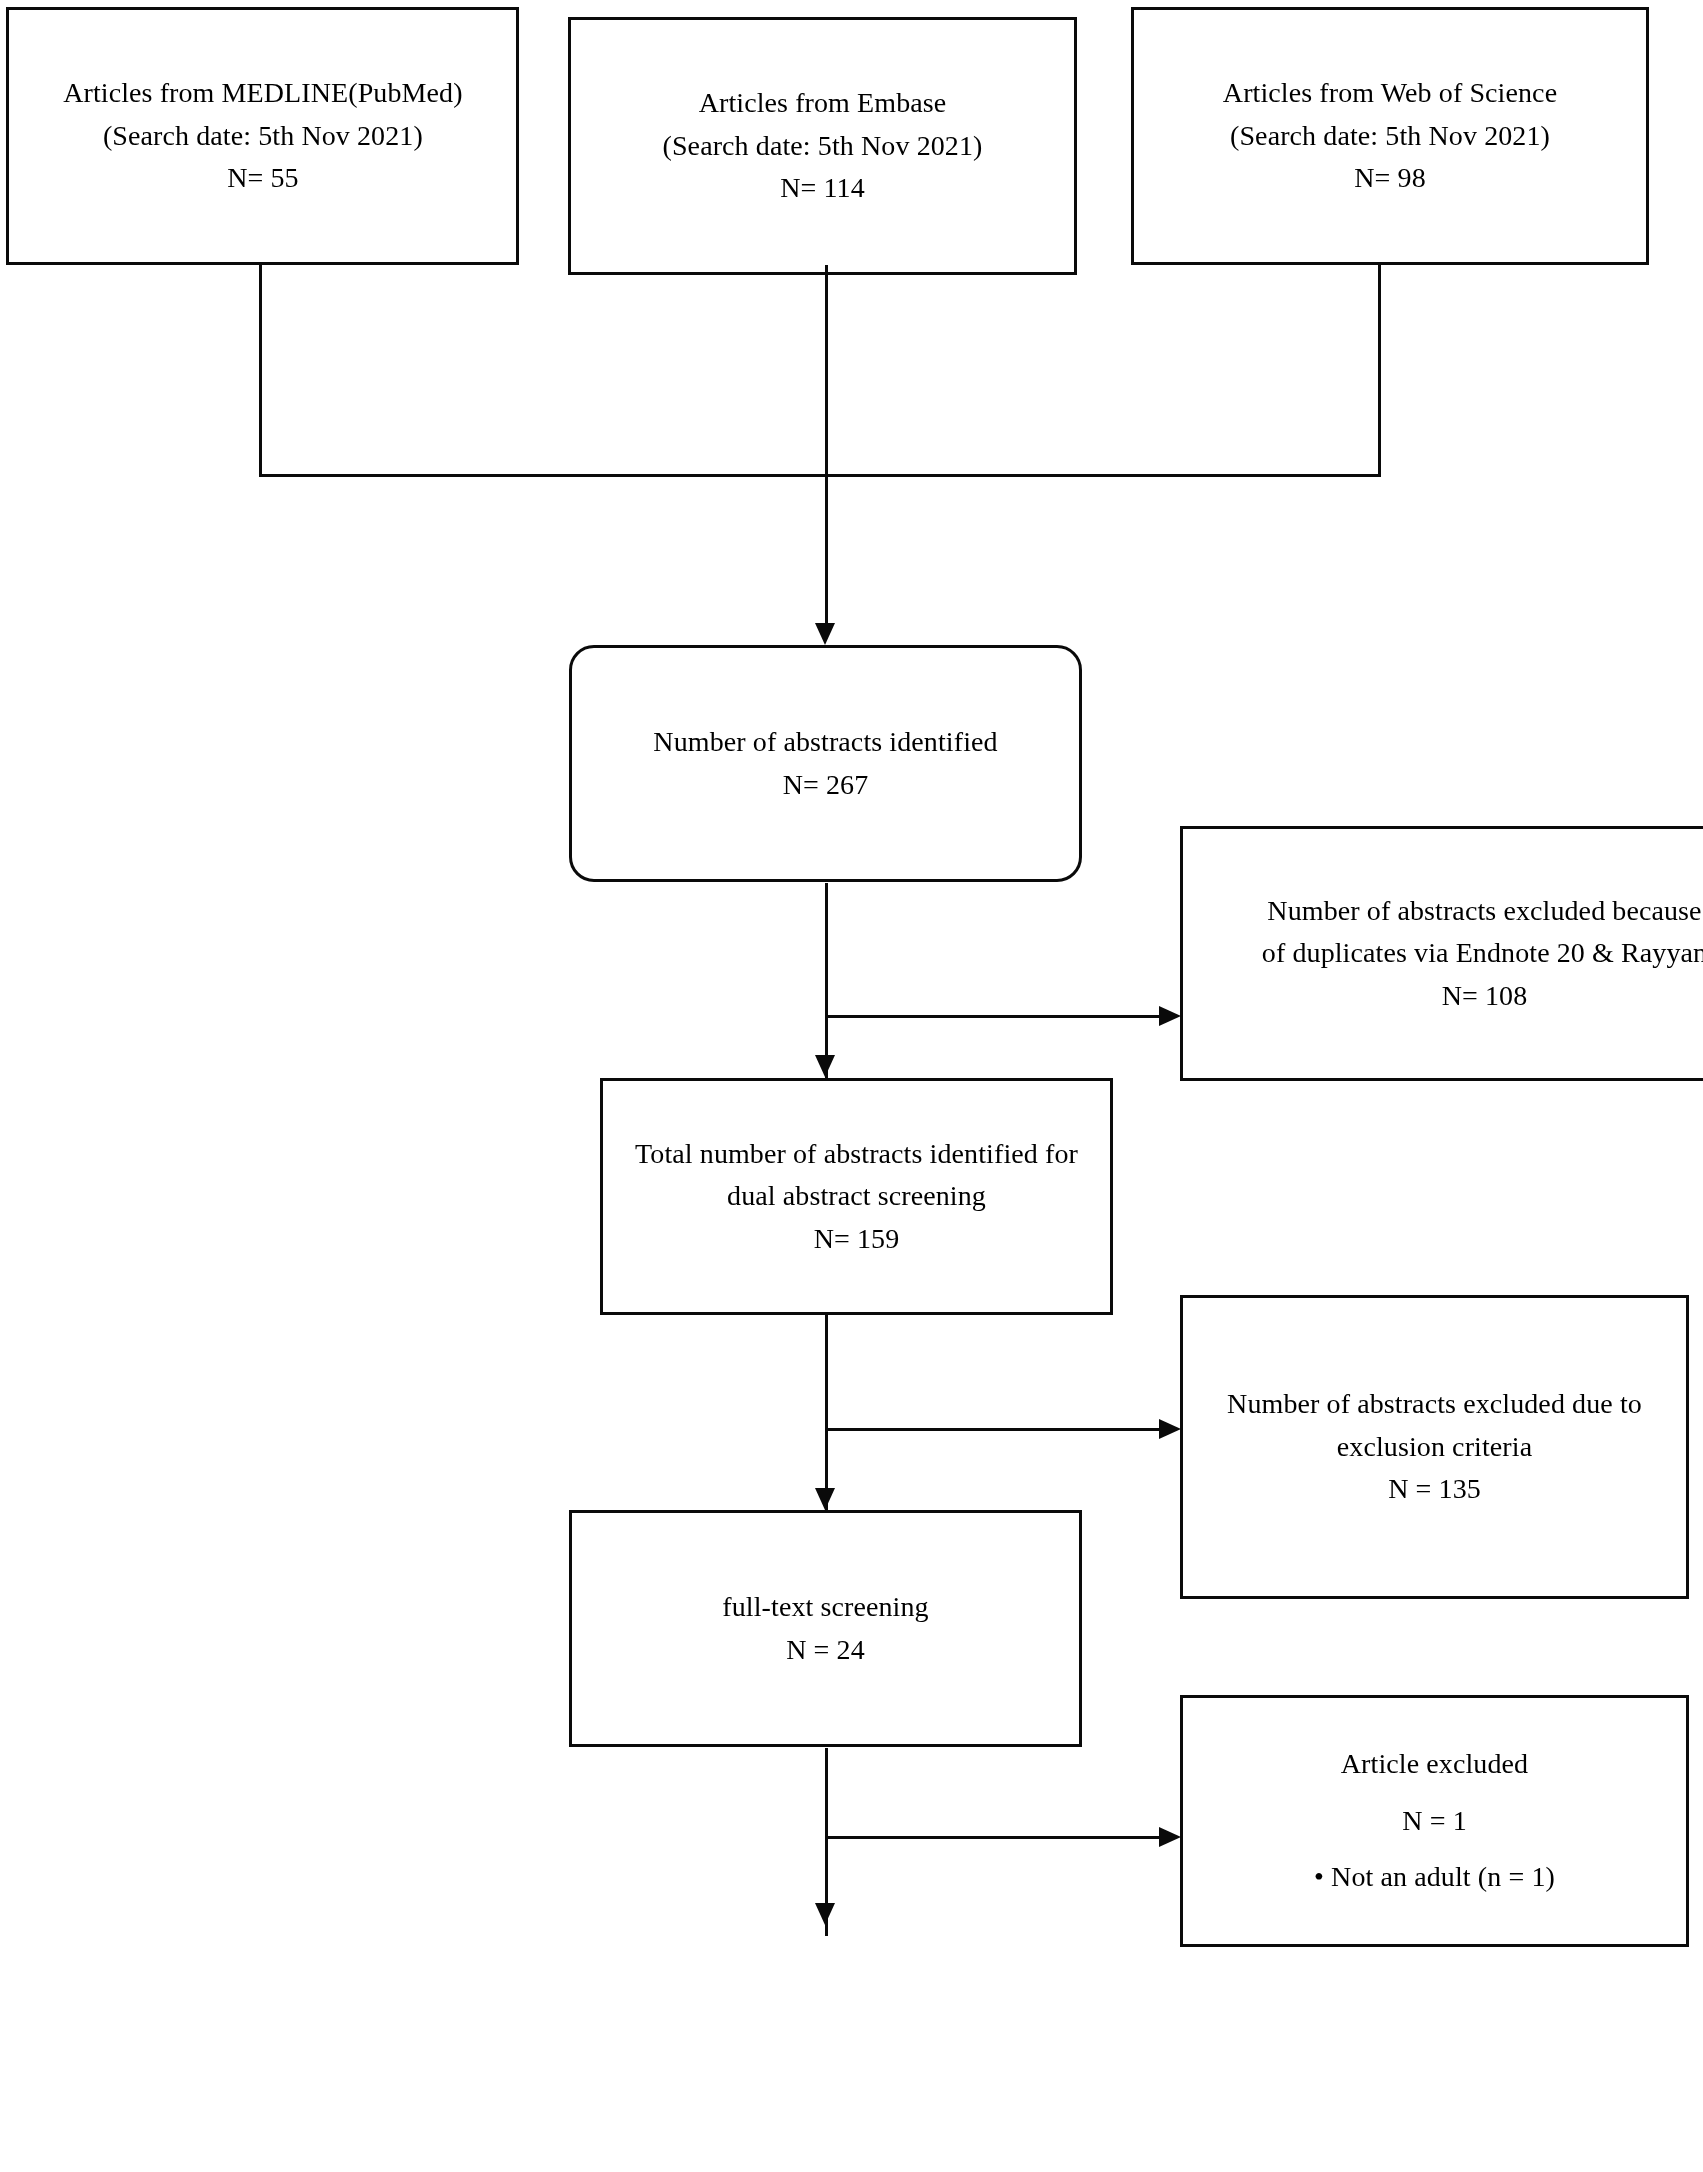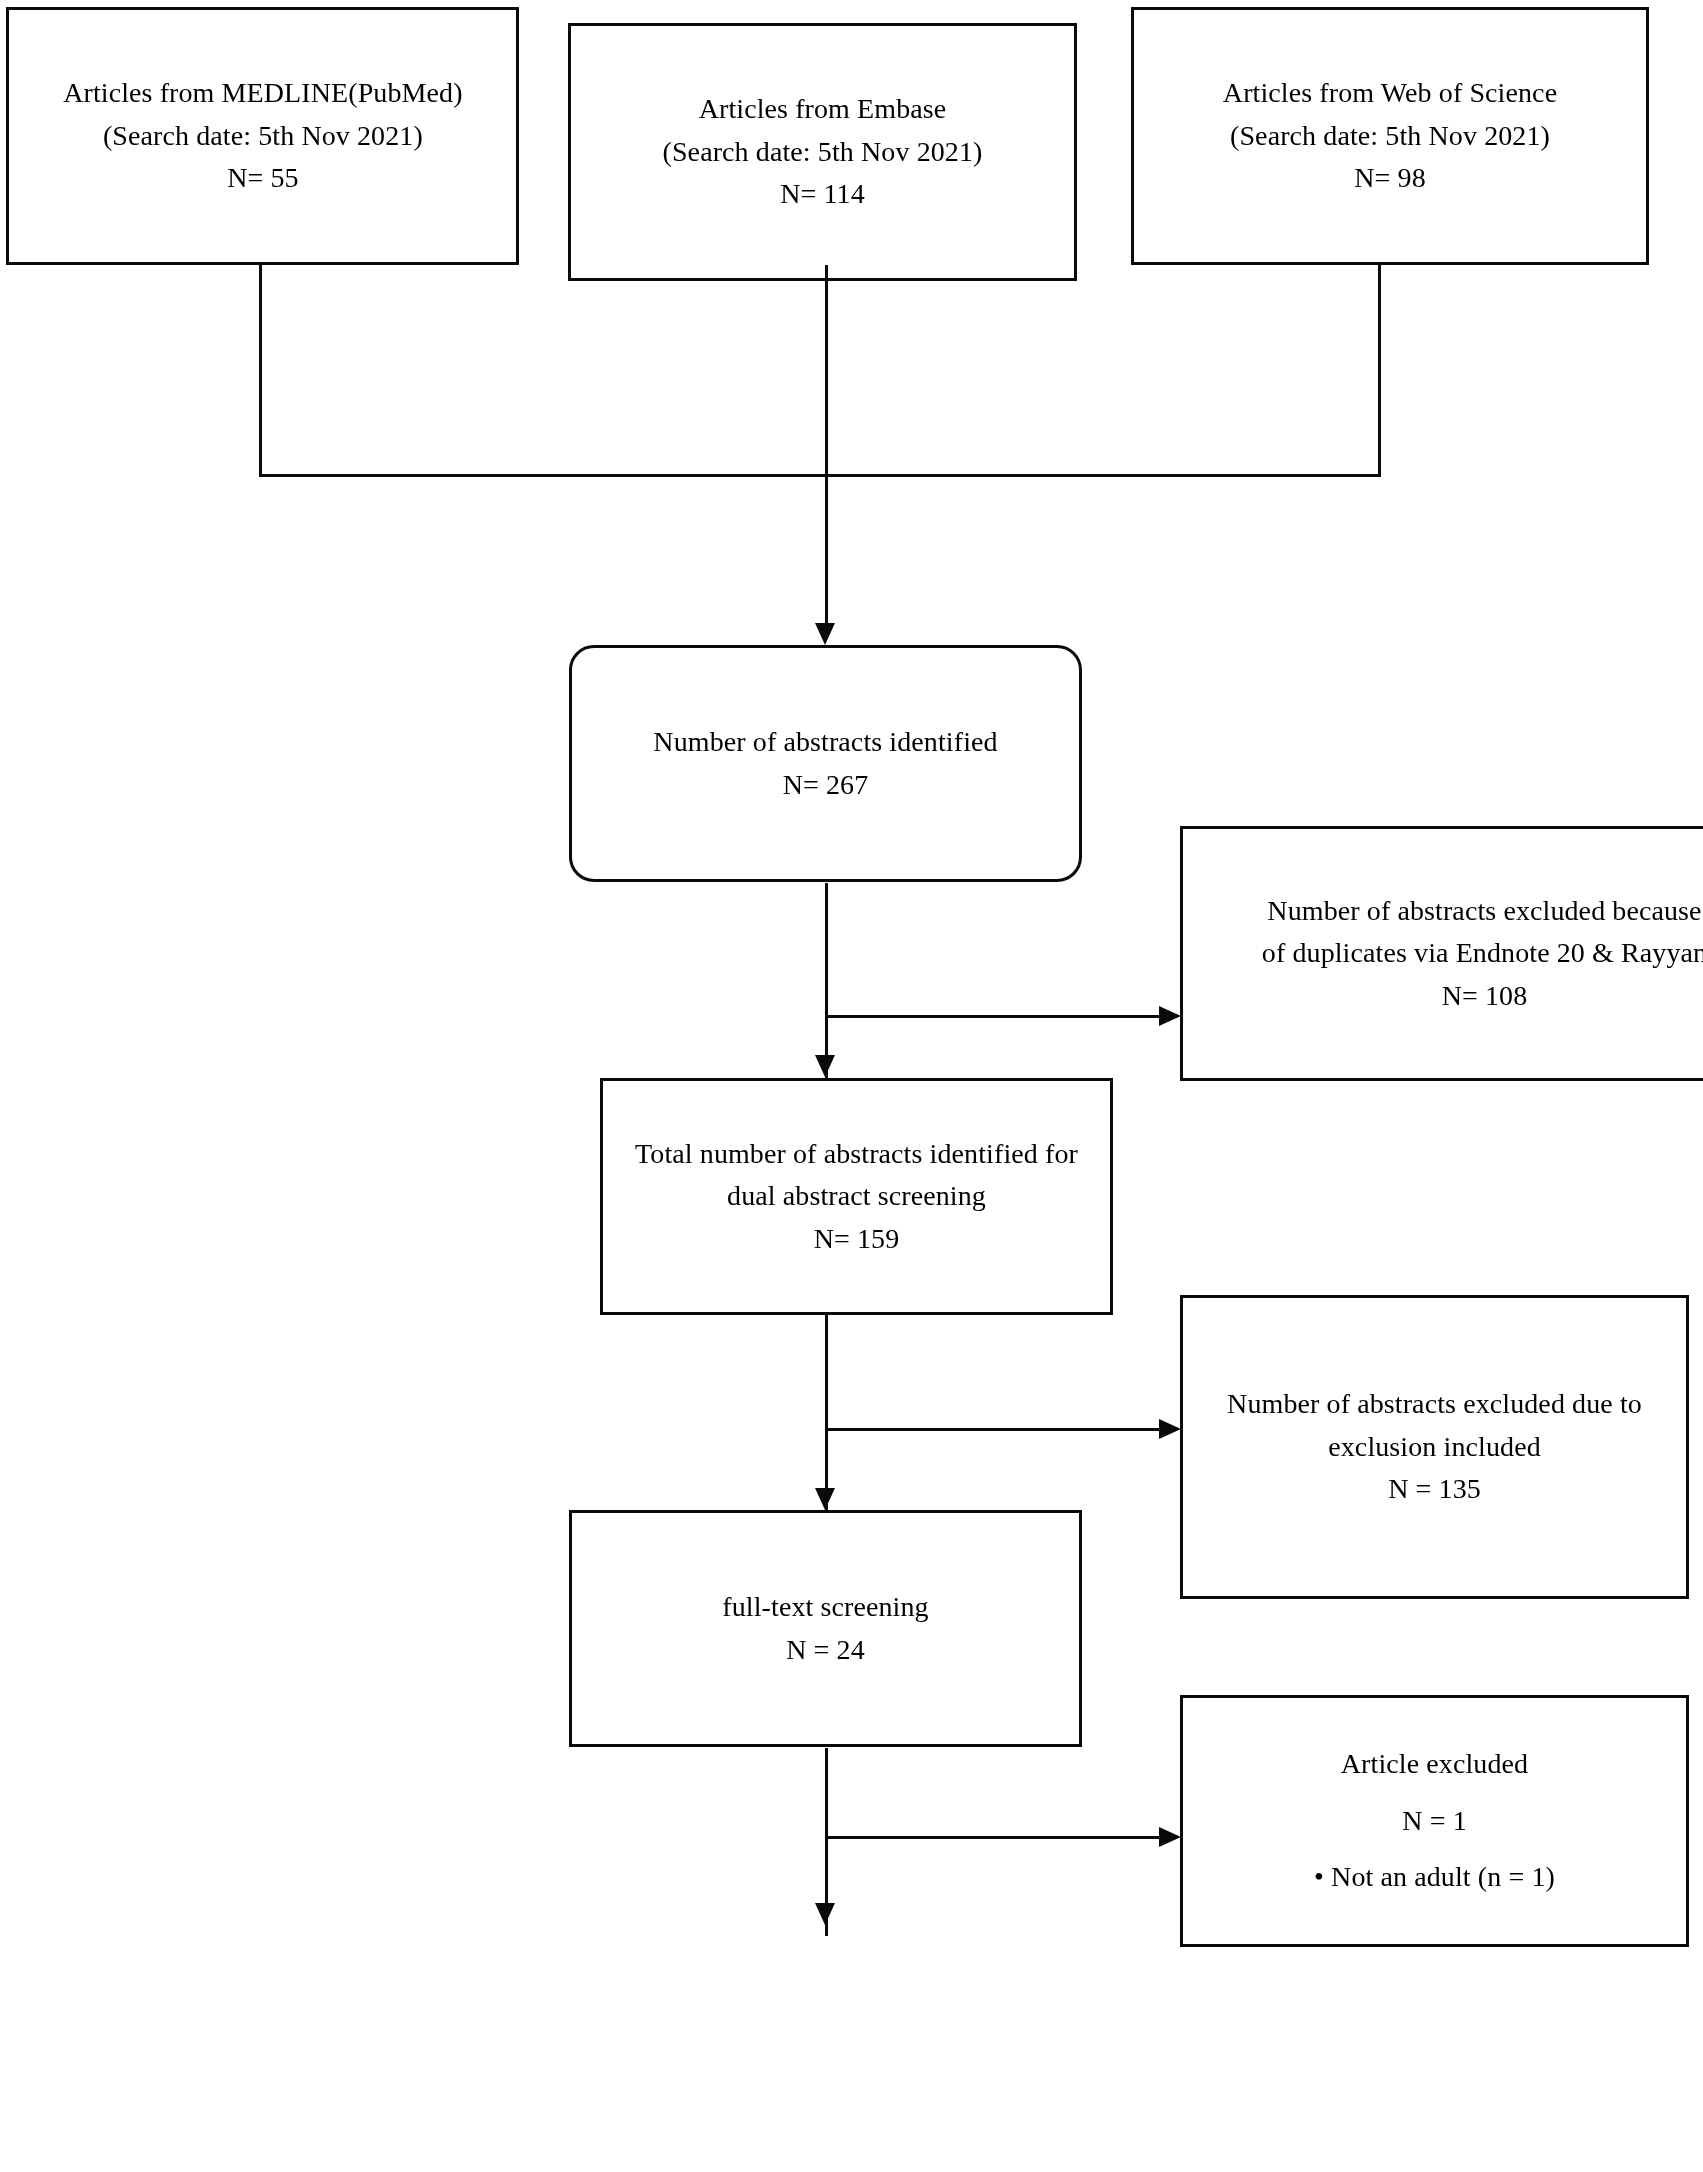--- a/index.html
+++ b/index.html
@@ -69,21 +69,21 @@
 <body>
 
 <div id="page">
 
   <div class="flow-box" style="left:6.4px; top:7px; width:513px; height:258px;">
     <span class="line">Articles from MEDLINE(PubMed)</span>
     <span class="line">(Search date: 5th Nov 2021)</span>
     <span class="line">N= 55</span>
   </div>
 
-  <div class="flow-box" style="left:568px; top:23px; width:509px; height:258px;">
+  <div class="flow-box" style="left:568px; top:17px; width:509px; height:258px;">
     <span class="line">Articles from Embase</span>
     <span class="line">(Search date: 5th Nov 2021)</span>
     <span class="line">N= 114</span>
   </div>
 
   <div class="flow-box" style="left:1131px; top:7px; width:518px; height:258px;">
     <span class="line">Articles from Web of Science</span>
     <span class="line">(Search date: 5th Nov 2021)</span>
     <span class="line">N= 98</span>
   </div>
@@ -120,21 +120,21 @@
   </div>
 
   <div class="vline" style="left:825px; top:1315px; height:195px;"></div>
   <div class="arrow-down" style="left:815px; top:1488px;"></div>
 
   <div class="hline" style="left:825px; top:1428px; width:343px;"></div>
   <div class="arrow-right" style="left:1159px; top:1419px;"></div>
 
   <div class="flow-box" style="left:1180px; top:1295px; width:509px; height:304px;">
     <span class="line">Number of abstracts excluded due to</span>
-    <span class="line">exclusion included</span>
+    <span class="line">exclusion criteria</span>
     <span class="line">N = 135</span>
   </div>
 
   <div class="flow-box" style="left:569px; top:1510px; width:513px; height:237px;">
     <span class="line">full-text screening</span>
     <span class="line">N = 24</span>
   </div>
 
   <div class="vline" style="left:825px; top:1748px; height:188px;"></div>
   <div class="arrow-down" style="left:815px; top:1903px;"></div>

